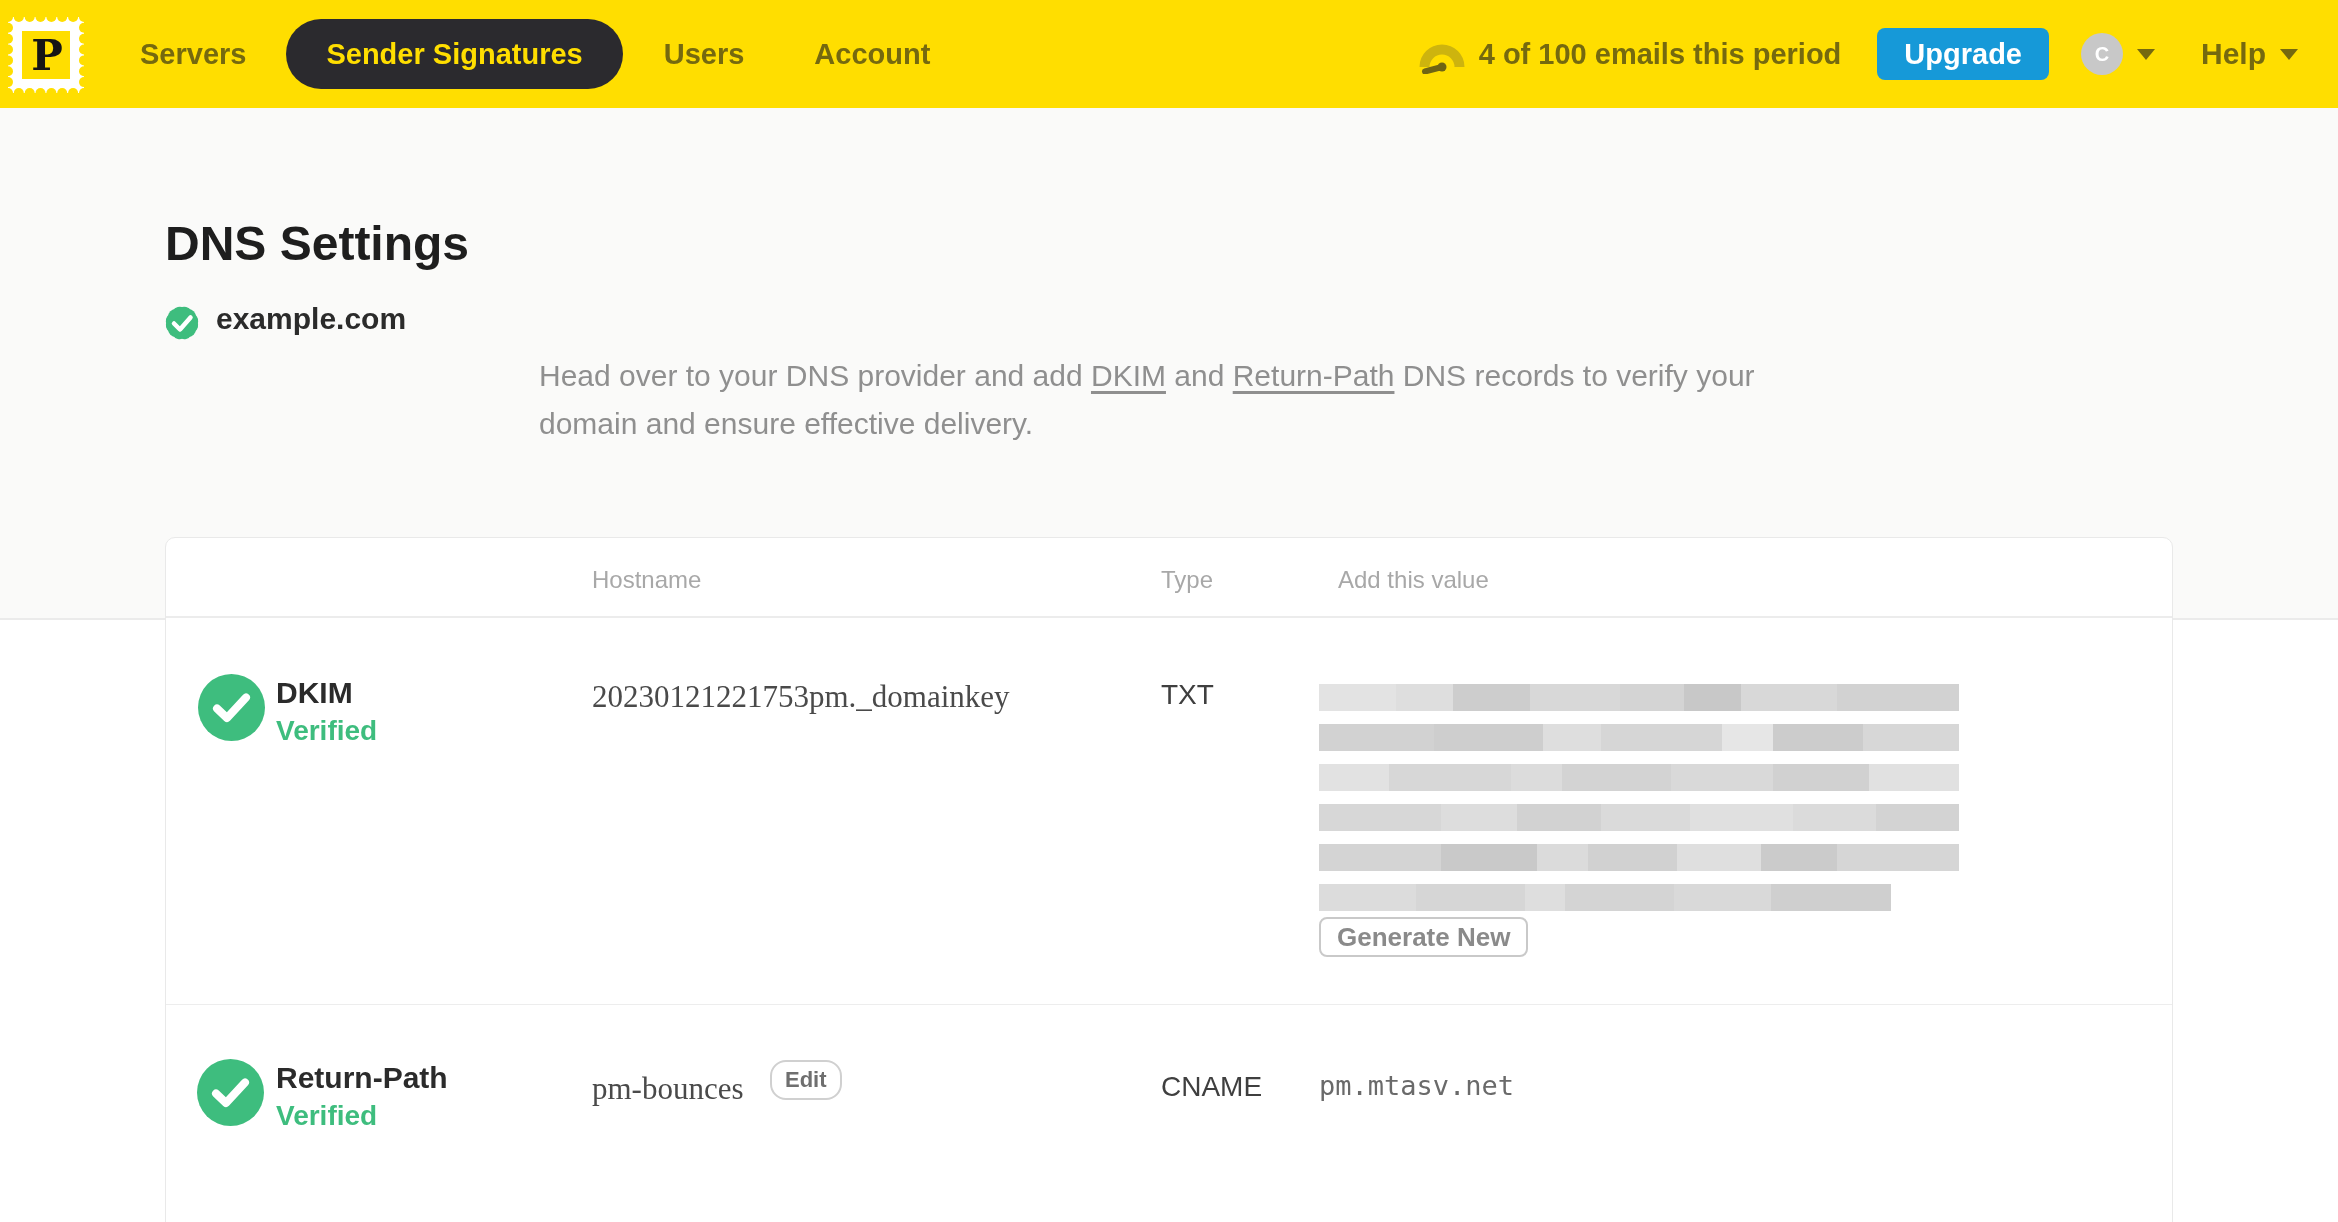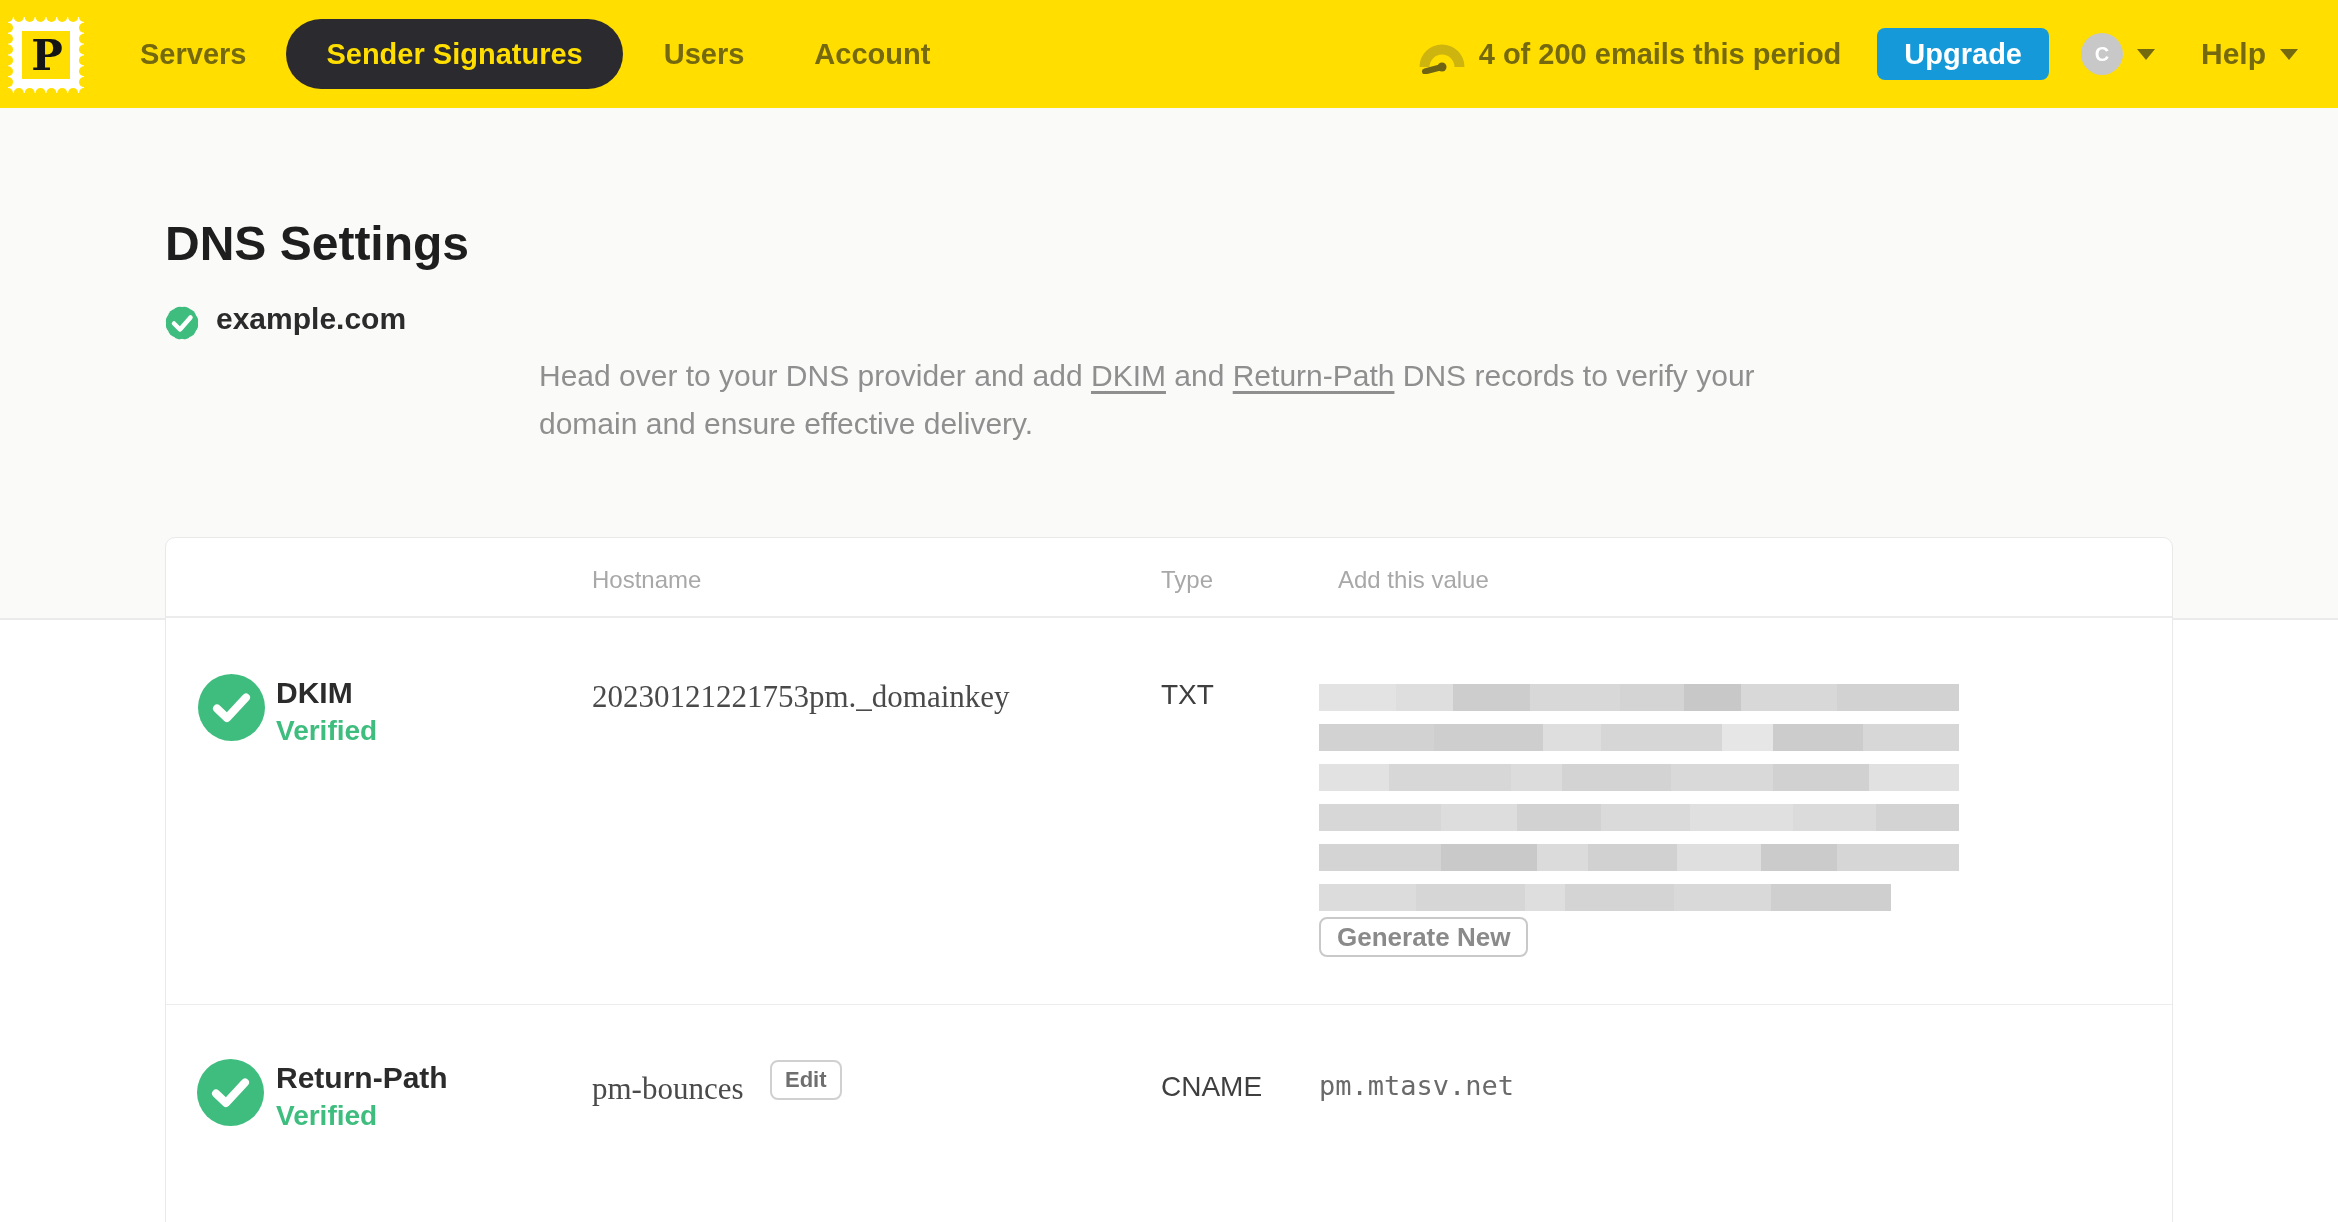--- a/index.html
+++ b/index.html
@@ -96,21 +96,21 @@
 
   .cell-host { position:absolute; left:426px; font-size:31px; color:#4a4a4a;font-family:Liberation Serif, serif; }
   .row1 .cell-host { top:141px; }
   .row2 .cell-host { top:533px; }
   .cell-type { position:absolute; left:995px; font-size:28px; color:#3f3f3f; }
   .row1 .cell-type { top:141px; }
   .row2 .cell-type { top:533px; }
 
   .edit-btn {
     position:absolute; left:604px; top:522px; height:40px; padding:0 13px;
-    background:#fff; border:2px solid #d0d0d0; border-radius:8px;
+    background:#fff; border:2px solid #d0d0d0; border-radius:16px;
     font-family:inherit; font-size:22px; font-weight:bold; color:#6f6f6f; cursor:pointer;
   }
 
   .mono-value { position:absolute; left:1153px; top:532px; font-family:"DejaVu Sans Mono", monospace; font-size:27px; color:#6a6a6a; }
 
   .redacted { position:absolute; left:1153px; top:146px; width:640px; }
   .redbar { height:27px; margin-bottom:13px; width:640px; background:#d9d9d9; }
   .redbar:nth-child(1){background:linear-gradient(90deg,#e3e3e3 0 12%,#dedede 12% 21%,#cdcdcd 21% 33%,#d8d8d8 33% 47%,#d4d4d4 47% 57%,#c8c8c8 57% 66%,#d8d8d8 66% 81%,#d2d2d2 81% 100%);}
   .redbar:nth-child(2){background:linear-gradient(90deg,#d2d2d2 0 18%,#cecece 18% 35%,#dedede 35% 44%,#d6d6d6 44% 63%,#e6e6e6 63% 71%,#cccccc 71% 85%,#d7d7d7 85% 100%);}
   .redbar:nth-child(3){background:linear-gradient(90deg,#e2e2e2 0 11%,#d7d7d7 11% 30%,#dcdcdc 30% 38%,#d3d3d3 38% 55%,#d9d9d9 55% 71%,#d1d1d1 71% 86%,#e1e1e1 86% 100%);}
@@ -170,21 +170,21 @@
     <div class="nav-item pill">Sender Signatures</div>
     <div class="nav-item users">Users</div>
     <div class="nav-item account">Account</div>
 
     <div class="nav-right">
       <svg class="gauge-icon" viewBox="0 0 46 34">
         <path d="M 5.5 27 A 17.5 17.5 0 0 1 40.5 27" fill="none" stroke="#cdb40e" stroke-width="10"></path>
         <line x1="23" y1="27" x2="6" y2="31.5" stroke="#6f6414" stroke-width="6" stroke-linecap="round"></line>
         <circle cx="23" cy="27" r="4.5" fill="#6f6414"></circle>
       </svg>
-      <div class="usage-text">4 of 200 emails this period</div>
+      <div class="usage-text">4 of 100 emails this period</div>
       <button class="upgrade-btn">Upgrade</button>
       <div class="avatar-group">
         <div class="avatar">C</div>
         <div class="caret"></div>
       </div>
       <div class="help-group">
         <div class="help-label">Help</div>
         <div class="caret"></div>
       </div>
     </div>

